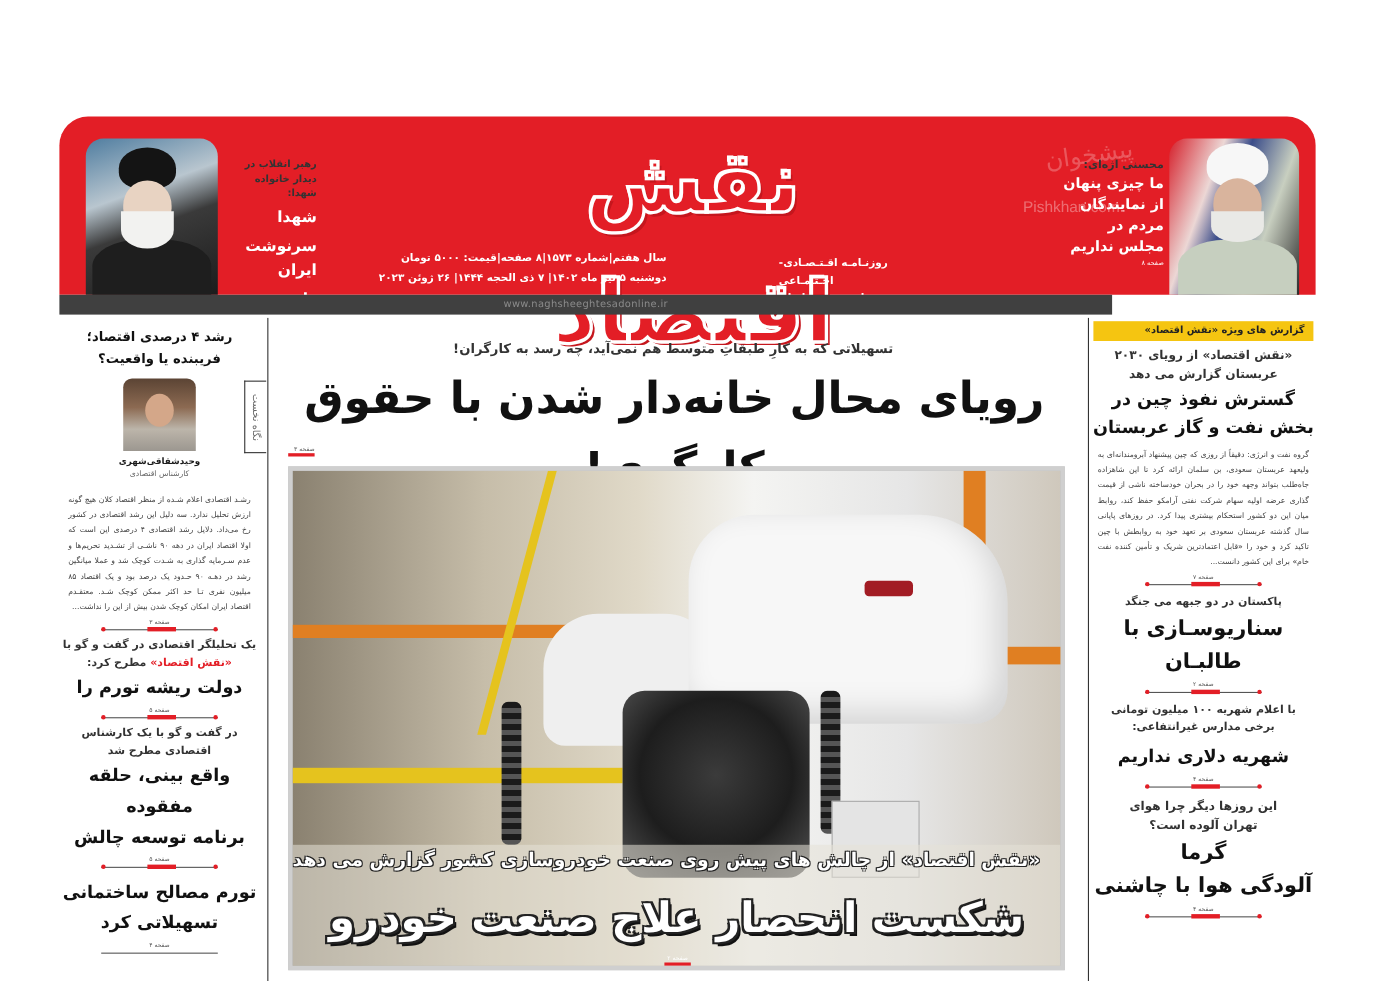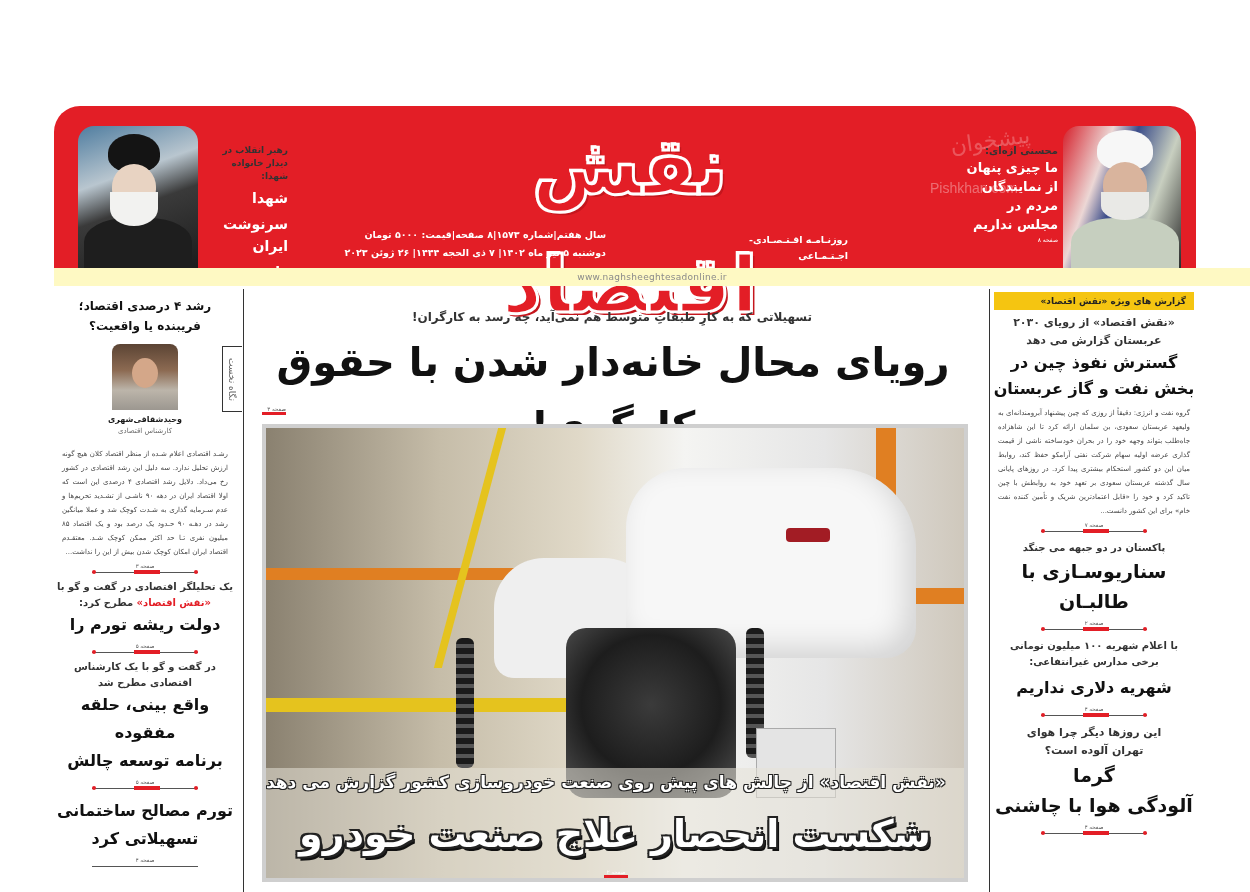--- a/index.html
+++ b/index.html
@@ -5,22 +5,22 @@
   * { box-sizing: border-box; margin: 0; padding: 0; }
   html, body { width: 1250px; height: 892px; background: #ffffff; overflow: hidden; }
   body { font-family: "DejaVu Sans", sans-serif; direction: rtl; color: #1a1a1a; position: relative; }
 
   
   .masthead {
     position: absolute; left: 54px; top: 106px; width: 1142px; height: 162px;
     background: #e31e26; border-radius: 26px 26px 0 0;
   }
   .urlbar {
-    position: absolute; left: 54px; top: 268px; width: 1196px; height: 18px;
-    background: #fef9c3; text-align: center; direction: ltr;
+    position: absolute; left: 54px; top: 268px; width: 957px; height: 18px;
+    background: #404040; text-align: center; direction: ltr;
     font-size: 9px; color: #8a8a8a; line-height: 18px; letter-spacing: .3px;
   }
   .photo-left, .photo-right {
     position: absolute; top: 126px; height: 142px; border-radius: 16px 16px 0 0; overflow: hidden;
   }
   .photo-left { left: 78px; width: 120px;
     background: linear-gradient(160deg,#4f7da0 0%,#b9c6cf 35%,#3a3a3a 55%,#1c1c1c 100%); }
   .photo-right { left: 1063px; width: 118px;
     background: linear-gradient(110deg,#d5202b 0%,#ecd7d5 30%,#3b4d8a 45%,#c8cfc0 70%,#2b2b2b 100%); }
   .face { position: absolute; border-radius: 50% 50% 45% 45%; }
@@ -44,21 +44,21 @@
   .watermark { position:absolute; left:930px; top:180px; font-size:14px; color:rgba(255,255,255,0.35); direction:ltr; font-family:"Liberation Sans",sans-serif; }
   .watermark-fa { position:absolute; left:950px; top:128px; font-size:22px; color:rgba(255,255,255,0.25); font-family:"DejaVu Serif",serif; transform:rotate(-8deg); }
 
   .logo {
     position:absolute; left:410px; top:108px; width:440px; height:120px;
     text-align:center; color:#ffffff; font-size:78px; font-weight:bold; line-height:118px;
     text-shadow: 0 0 0 #fff, 3px 3px 0 #c5161d, -2px -2px 0 #ffffff;
     -webkit-text-stroke: 3px #ffffff;
     color: #e31e26; letter-spacing: -2px;
   }
-  .tagline { position:absolute; left:708px; top:232px; width:140px; text-align:right; color:#fff; font-size:9.5px; line-height:16px; font-weight:bold; }
+  .tagline { position:absolute; left:708px; top:232px; width:140px; text-align:left; color:#fff; font-size:9.5px; line-height:16px; font-weight:bold; }
   .issue-info { position:absolute; left:338px; top:226px; width:268px; text-align:right; color:#fff; font-size:9.5px; line-height:18px; font-weight:bold; }
 
   
   .col-left { position:absolute; left:56px; top:296px; width:178px; text-align:center; }
   .divider-left { position:absolute; left:243px; top:289px; width:1px; height:603px; background:#333; }
   .col-right { position:absolute; left:992px; top:292px; width:204px; text-align:center; }
   .divider-right { position:absolute; left:989px; top:289px; width:1px; height:603px; background:#333; }
 
   .nah-tag {
     position:absolute; left:222px; top:346px; width:20px; height:66px;

